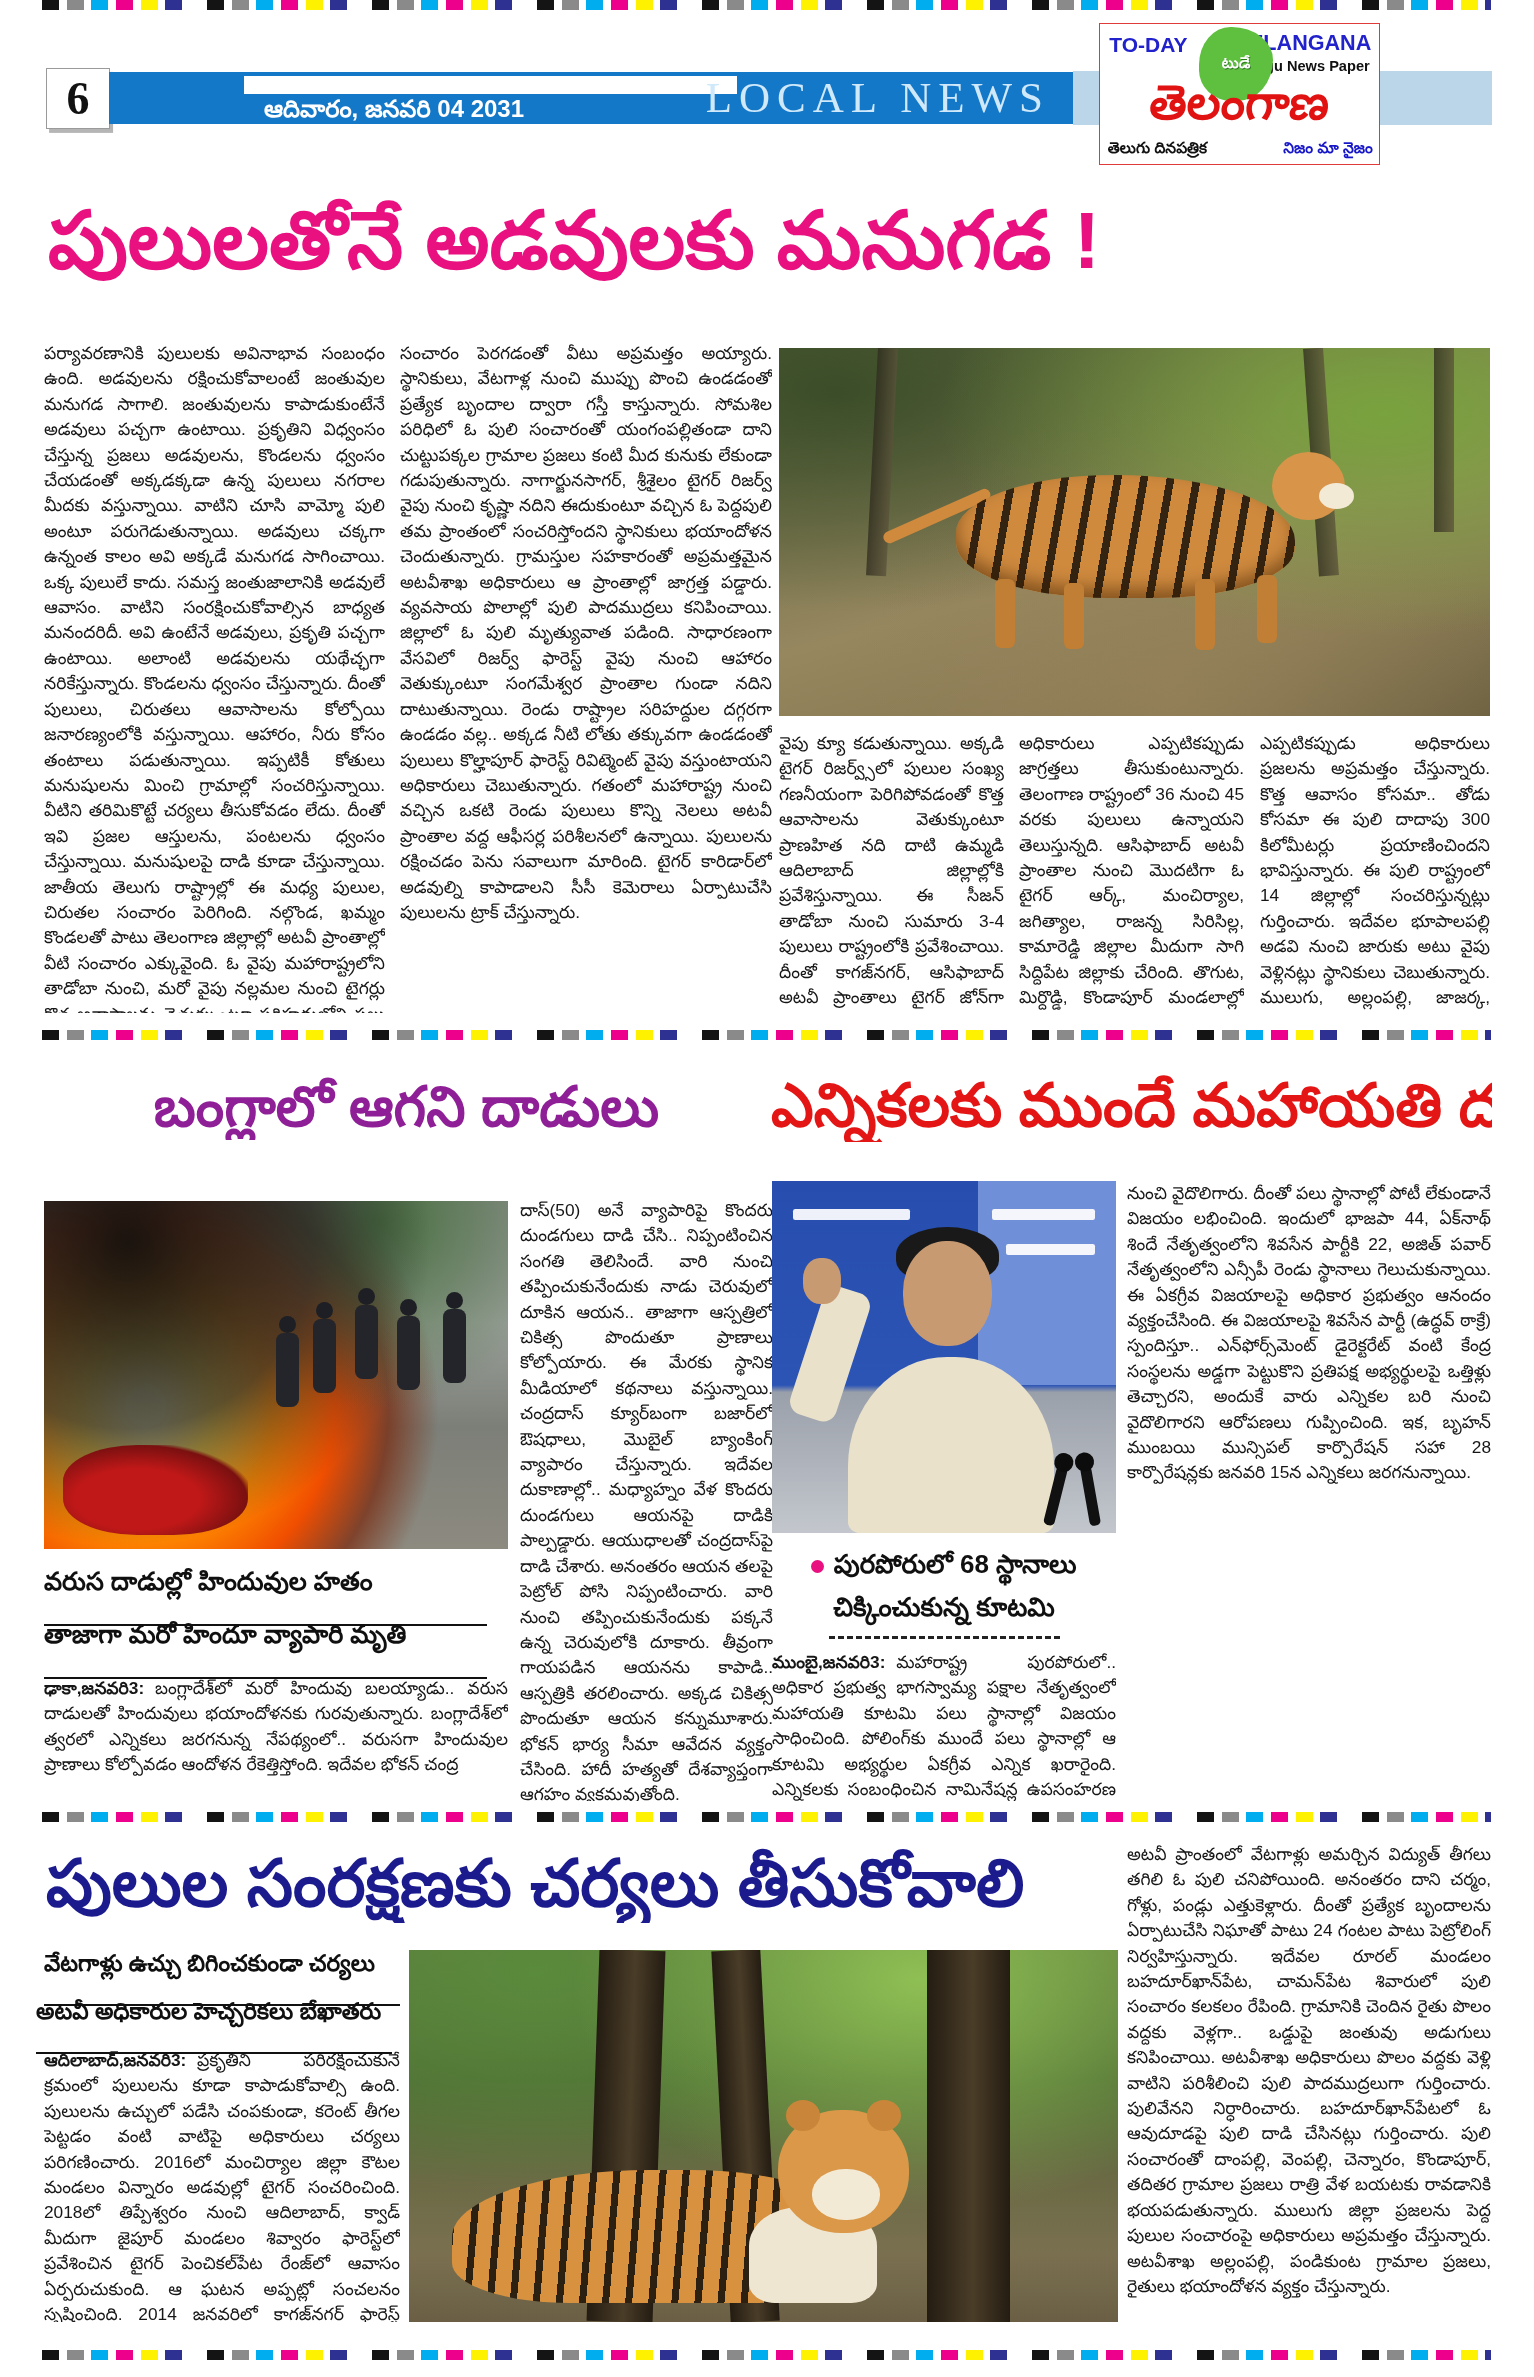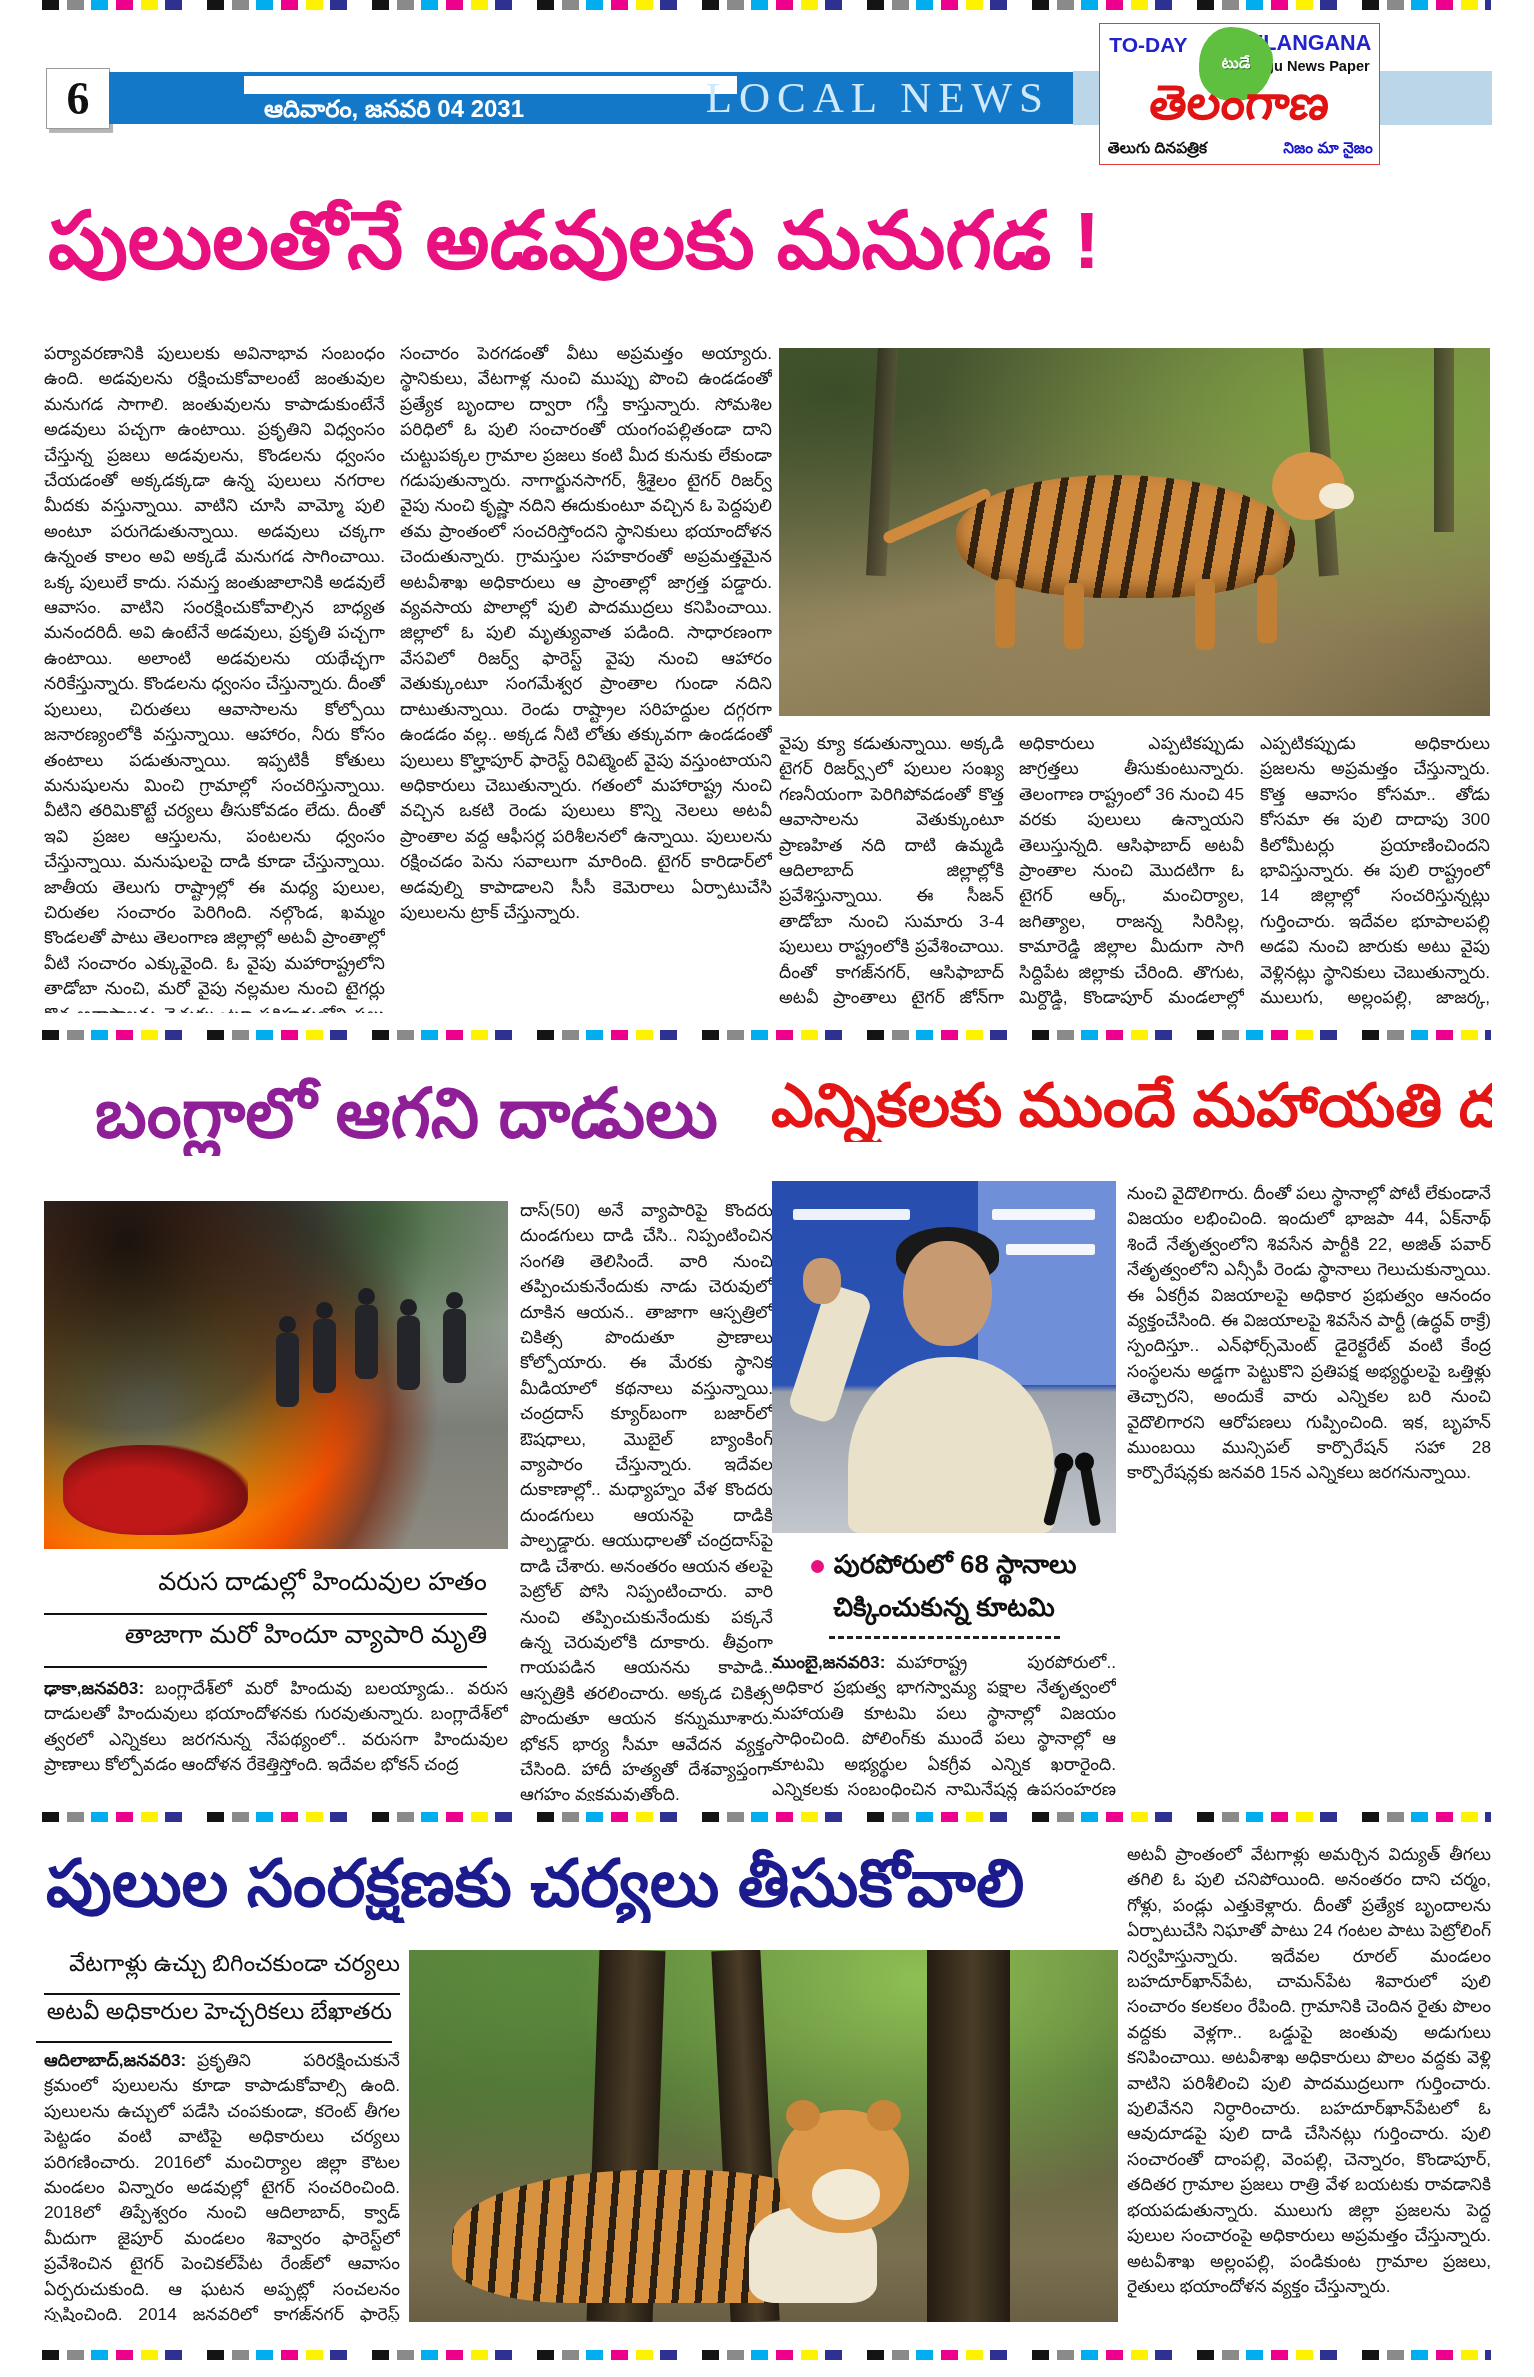--- a/index.html
+++ b/index.html
@@ -33,31 +33,31 @@
   .logo-map{position:absolute;left:99px;top:3.1px;width:74px;height:74px;background:#5fbf3f;
     border-radius:46% 60% 52% 48%/55% 48% 60% 45%;display:flex;align-items:center;justify-content:center;
     color:#fff;font-weight:bold;font-size:15.4px;text-shadow:0.8px 0.8px 0 #2a7a1a;}
   .logo-script{position:absolute;left:6.2px;top:45px;width:267px;text-align:center;color:#e01212;
     font-size:48px;font-weight:bold;transform:skewX(-5deg);line-height:1.4;}
   .logo-bl{position:absolute;left:7.7px;bottom:3.9px;color:#111;font-weight:bold;font-size:15.4px;}
   .logo-br{position:absolute;right:6.2px;bottom:3.9px;color:#1717c8;font-weight:bold;font-size:15.4px;}
   
   .h-lead{left:48px;top:191px;width:1449px;font-size:80px;font-weight:800;color:#e8117f;
     line-height:1.25;white-space:nowrap;overflow:hidden;}
-  .h-bangla{left:44px;top:1073px;width:725px;font-size:69px;font-weight:800;color:#8e1f96;
+  .h-bangla{left:44px;top:1073px;width:725px;font-size:56px;font-weight:800;color:#8e1f96;
     text-align:center;line-height:1.2;white-space:nowrap;overflow:hidden;}
   .h-mahayuti{left:771px;top:1070px;width:721px;font-size:60px;font-weight:800;color:#e31515;
     text-align:center;line-height:1.2;white-space:nowrap;overflow:hidden;}
   .h-cons{left:46px;top:1844px;width:1079px;font-size:66px;font-weight:800;color:#1b1b8e;
     line-height:1.2;white-space:nowrap;overflow:hidden;}
   
   .body-text{font-size:17.3px;line-height:25.4px;text-align:justify;color:#161616;overflow:hidden;}
   .dateline{font-weight:bold;margin-right:10.8px;}
-  .subhead{font-size:25.4px;font-weight:normal;color:#101010;border-bottom:2.3px solid #111;
-    padding-bottom:15px;line-height:1.25;white-space:nowrap;overflow:hidden;text-align:right;}
+  .subhead{font-size:25.4px;font-weight:bold;color:#101010;border-bottom:2.3px solid #111;
+    padding-bottom:26px;line-height:1.25;white-space:nowrap;overflow:hidden;}
   
   .s3-bullet{left:772px;top:1543px;width:344px;text-align:center;font-size:26px;font-weight:bold;
     line-height:1.65;color:#101010;}
   .dot{display:inline-block;width:13px;height:13px;border-radius:50%;background:#e8117f;
     margin-right:9.3px;vertical-align:middle;}
   .dashrule{width:231px;margin:7.7px auto 0;border-top:3.1px dashed #222;}
   
   .photo{position:absolute;overflow:hidden;}
   .photo1{background:
     radial-gradient(ellipse at 85% 18%, rgba(120,165,60,.95), transparent 52%),

